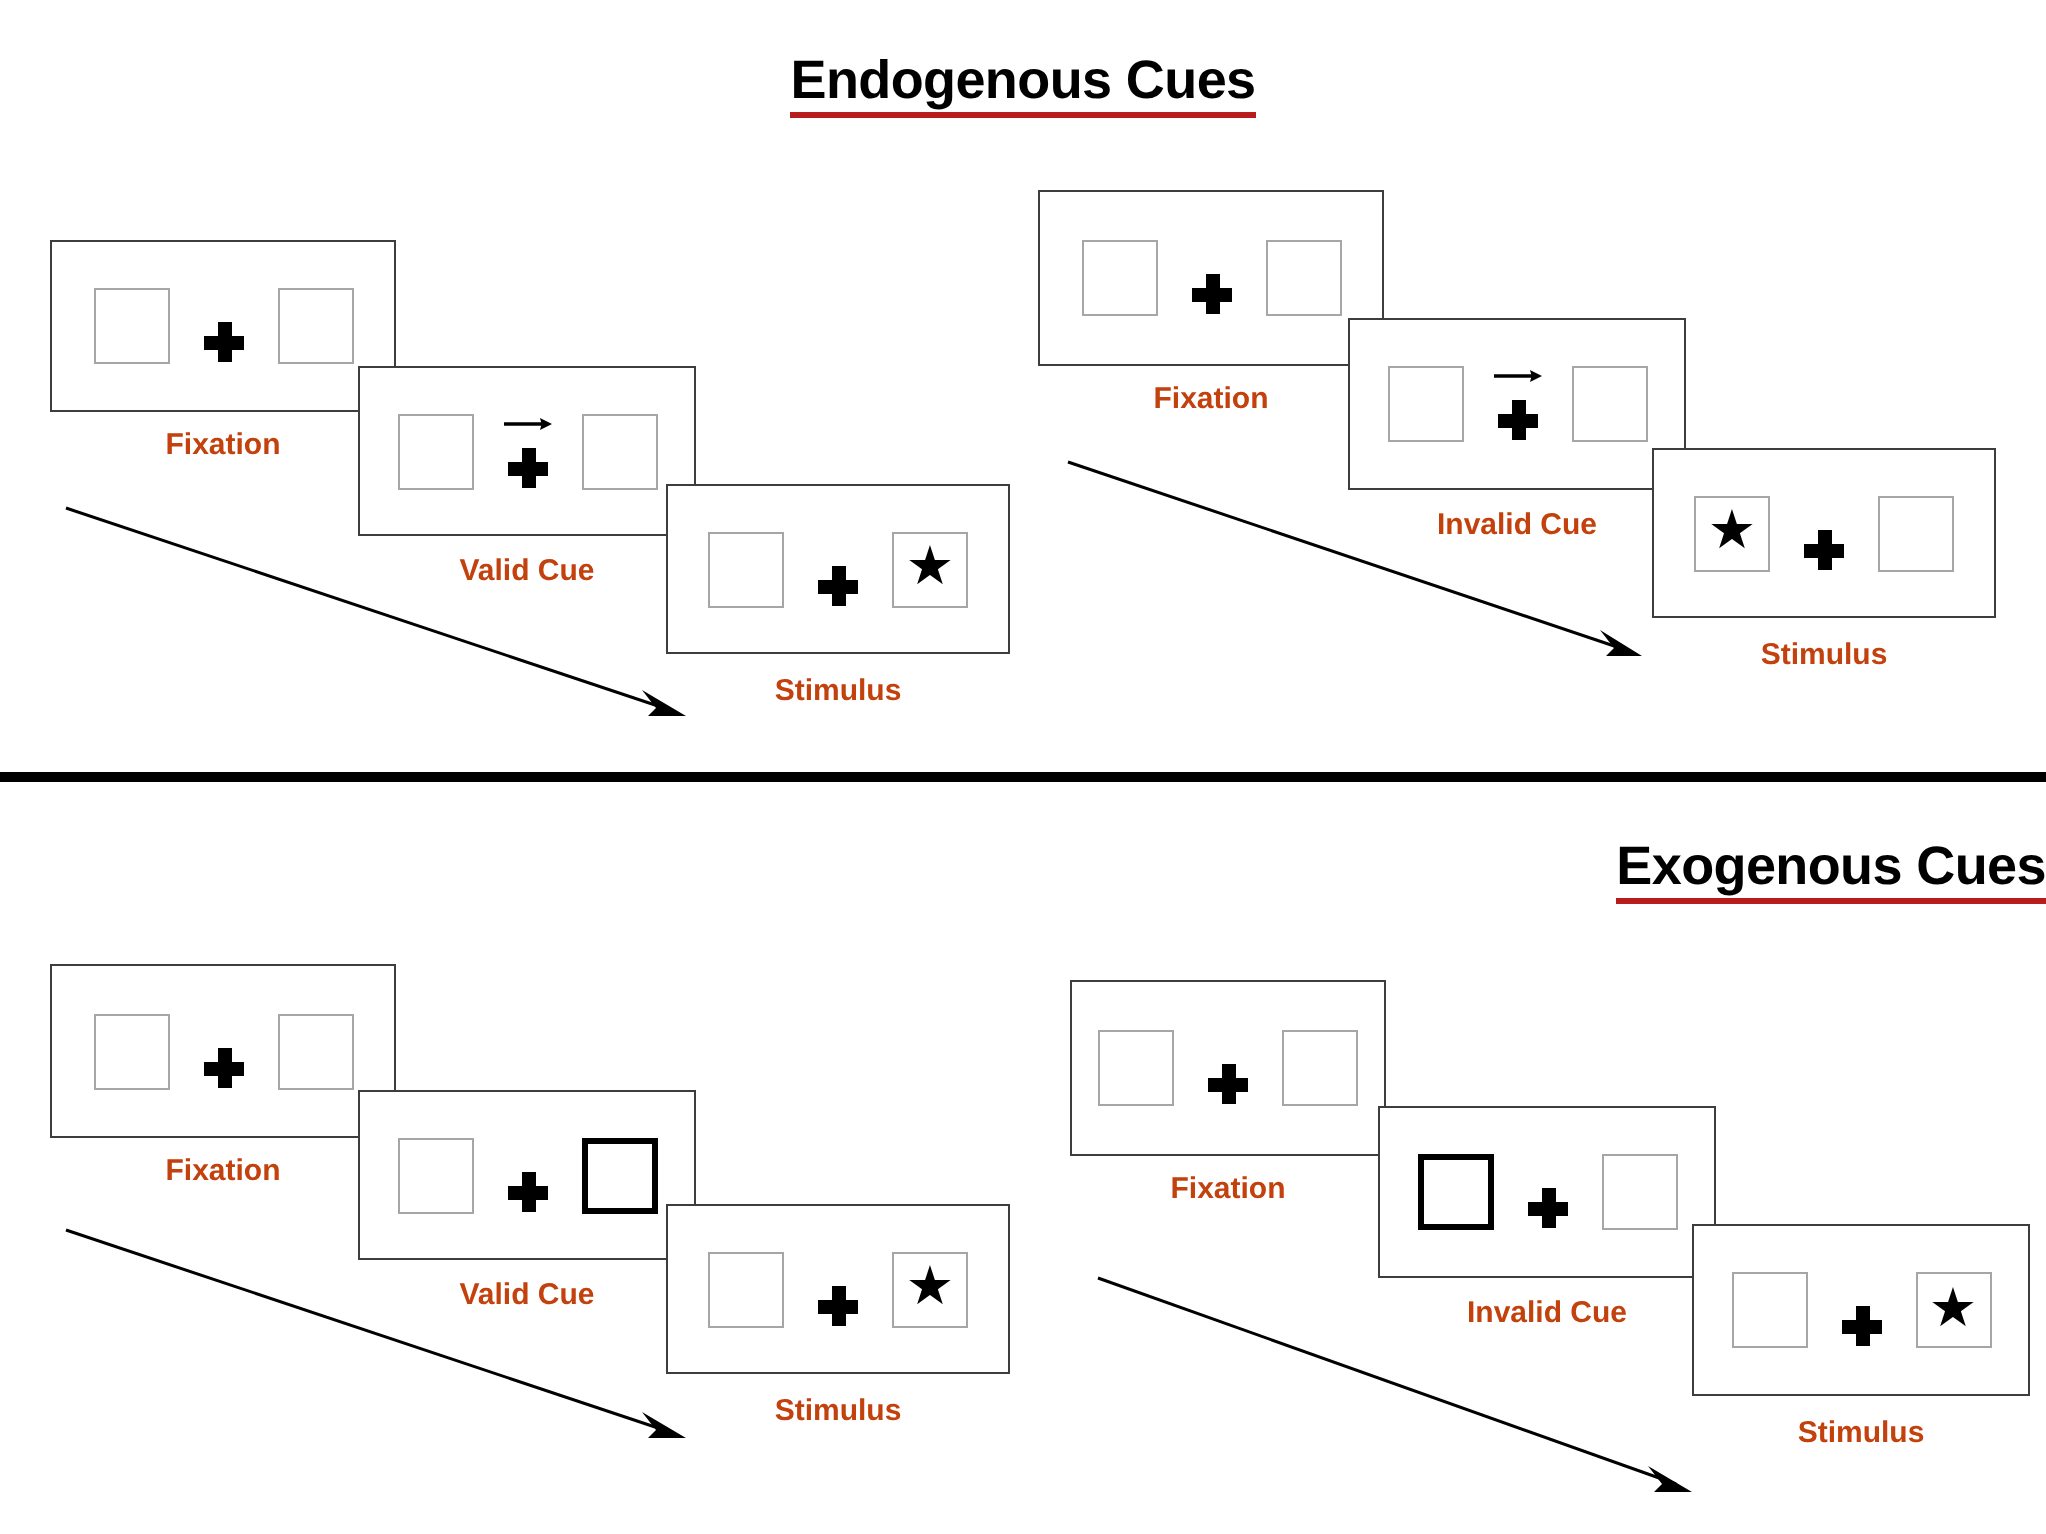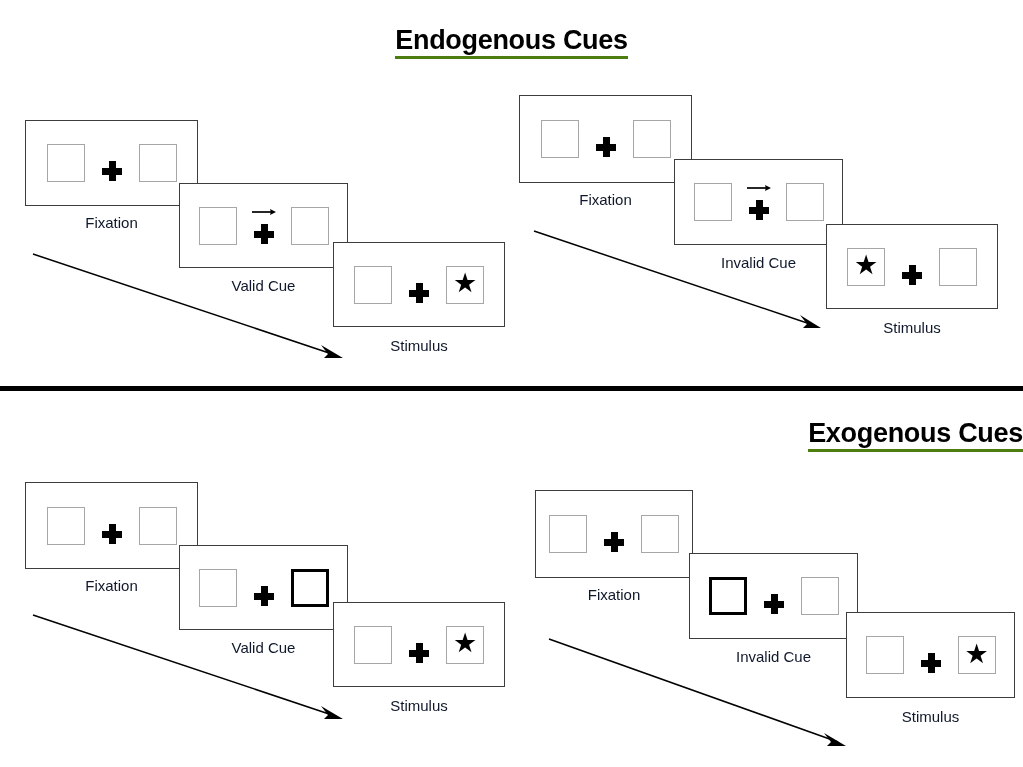--- a/index.html
+++ b/index.html
@@ -18,21 +18,21 @@
   .section-title{
     position:absolute;
     left:0;width:1023px;
     text-align:center;
     font-size:27px;
     font-weight:bold;
     letter-spacing:-0.3px;
     color:#000;
   }
   .section-title span{
-    border-bottom:3px solid #4d7c0f;
+    border-bottom:3px solid #b91c1c;
     padding-bottom:1px;
   }
 
   .divider{
     position:absolute;
     left:0;
     width:1023px;
     height:5px;
     background:#000;
   }
@@ -105,22 +105,22 @@
   .arrow-cue{
     position:absolute;
     top:0px;left:0;
     width:26px;height:11px;
   }
 
   
   .panel-label{
     position:absolute;
     font-size:15px;
-    font-weight:normal;
-    color:#0f172a;
+    font-weight:bold;
+    color:#c2410c;
     white-space:nowrap;
     text-align:center;
   }
 
   
   .time-arrow{position:absolute;overflow:visible;}
 </style>
 </head>
 <body>
 

